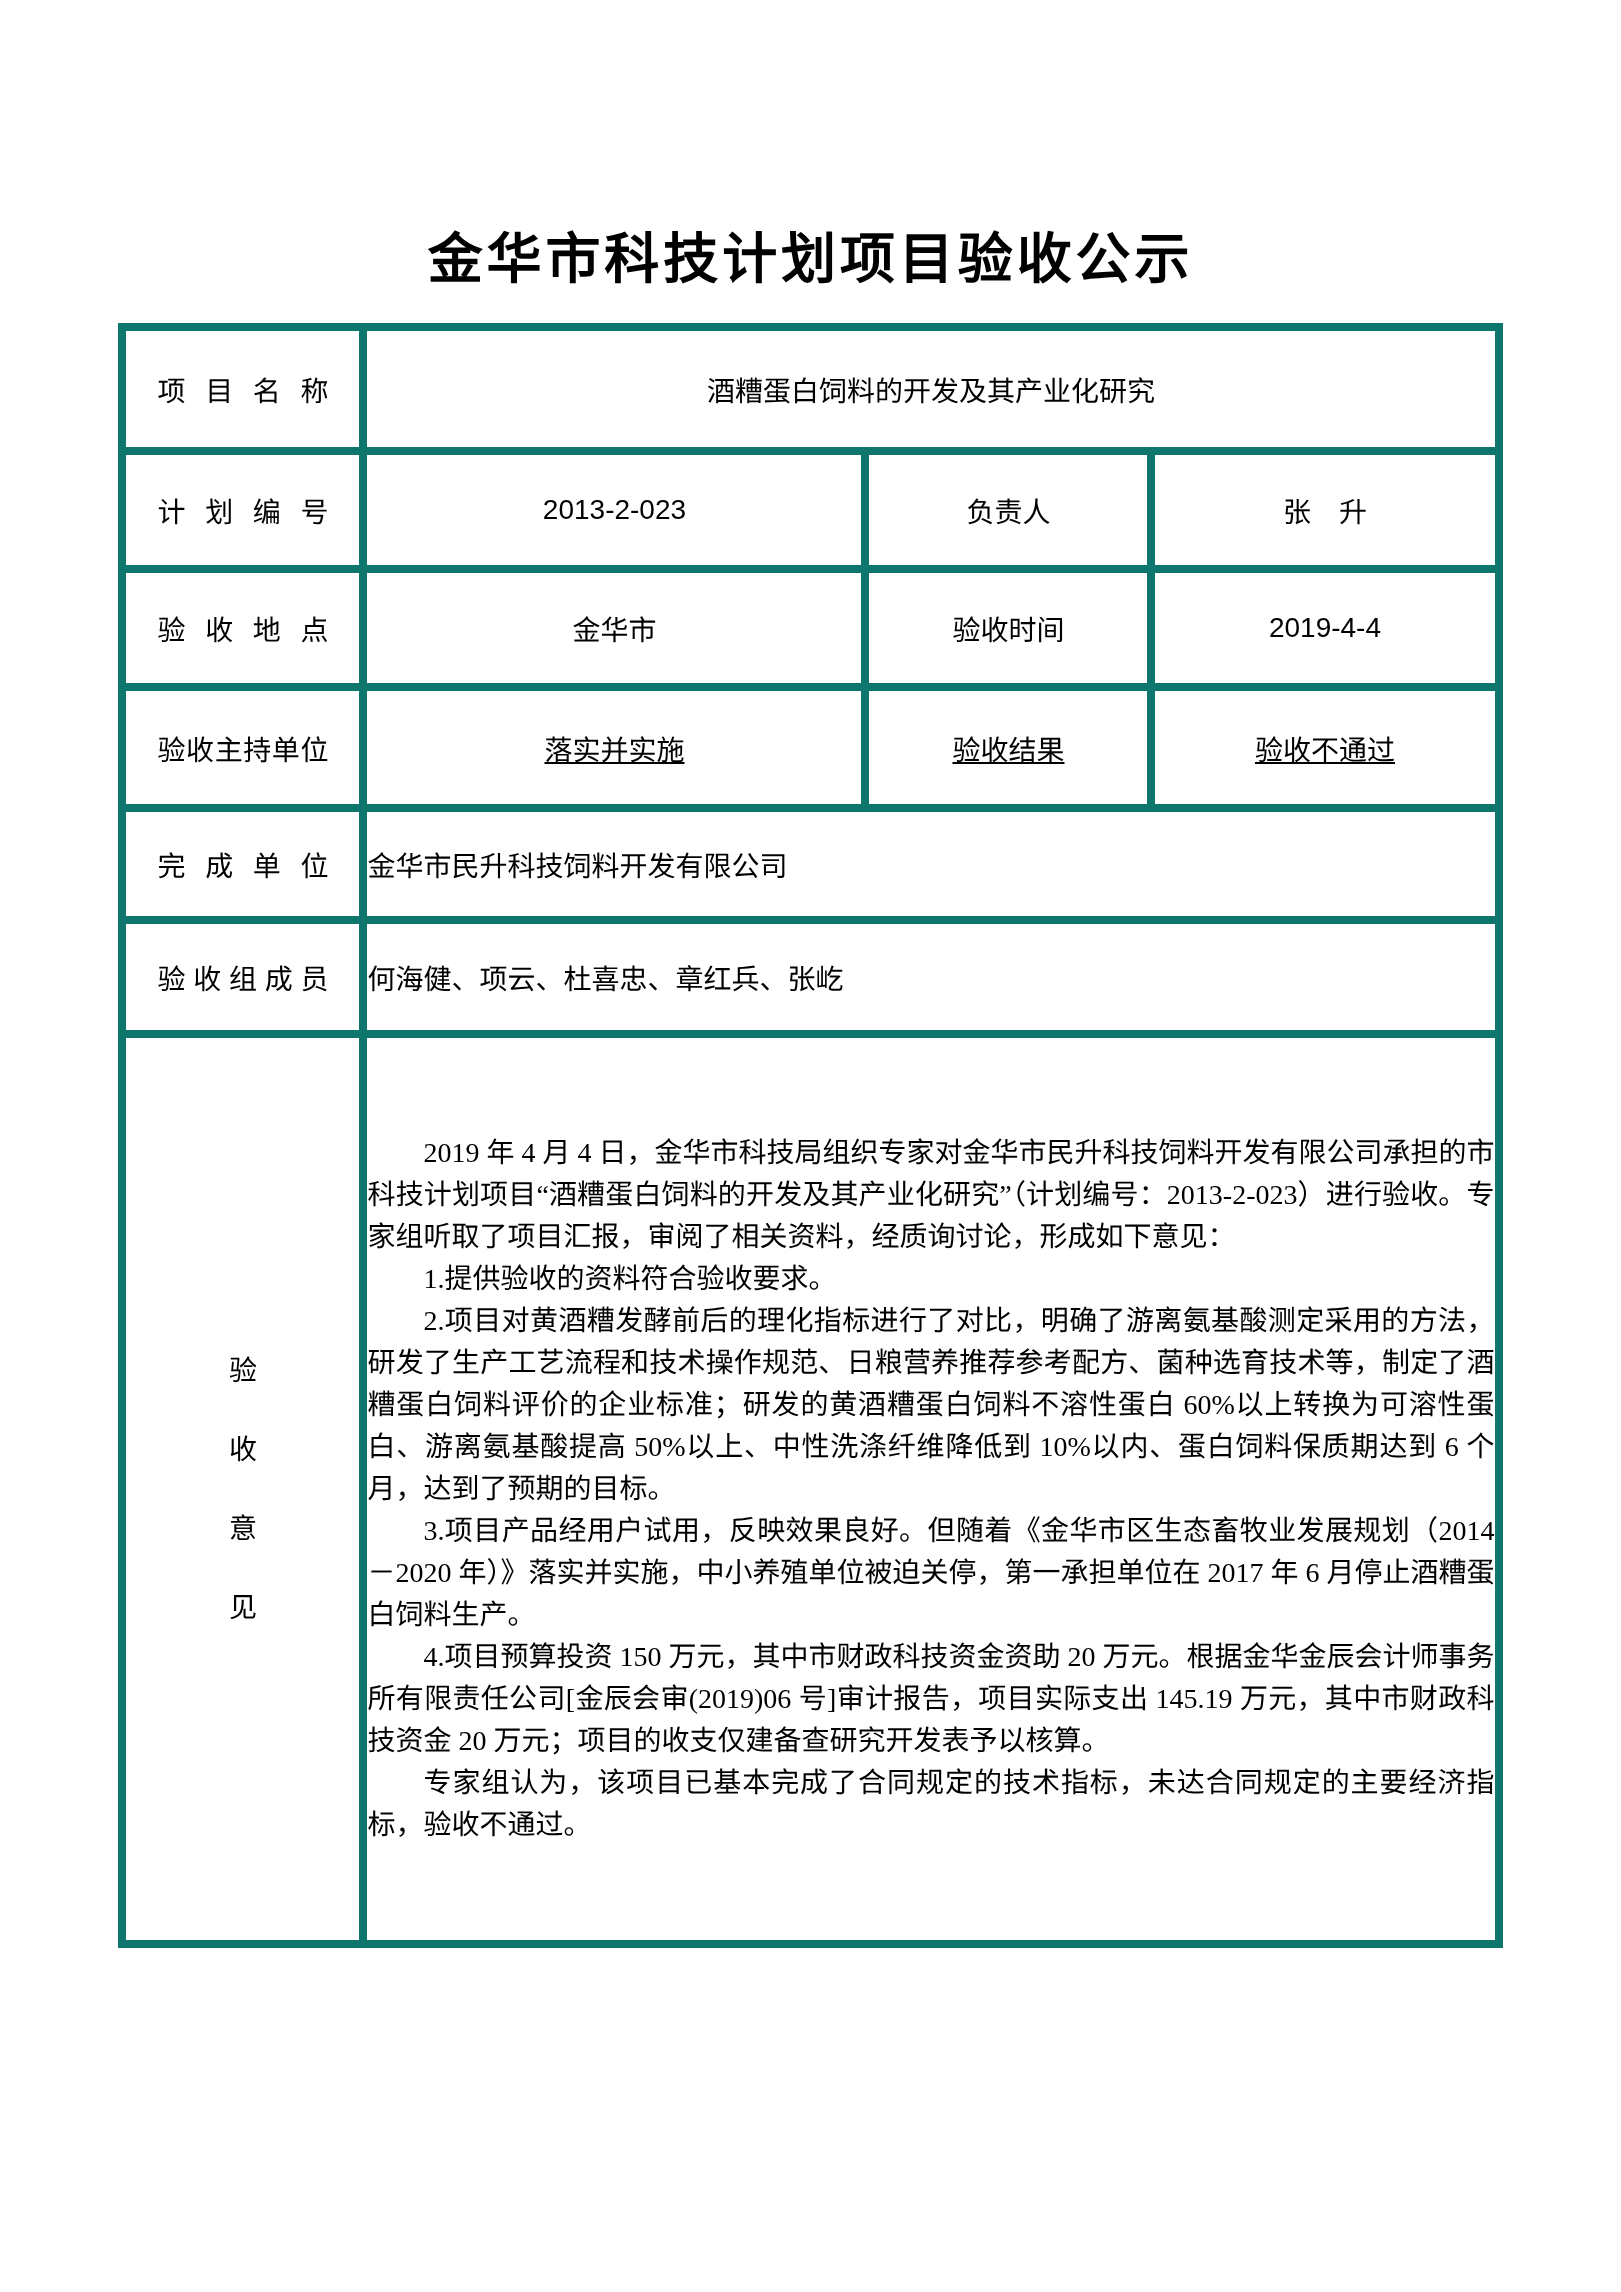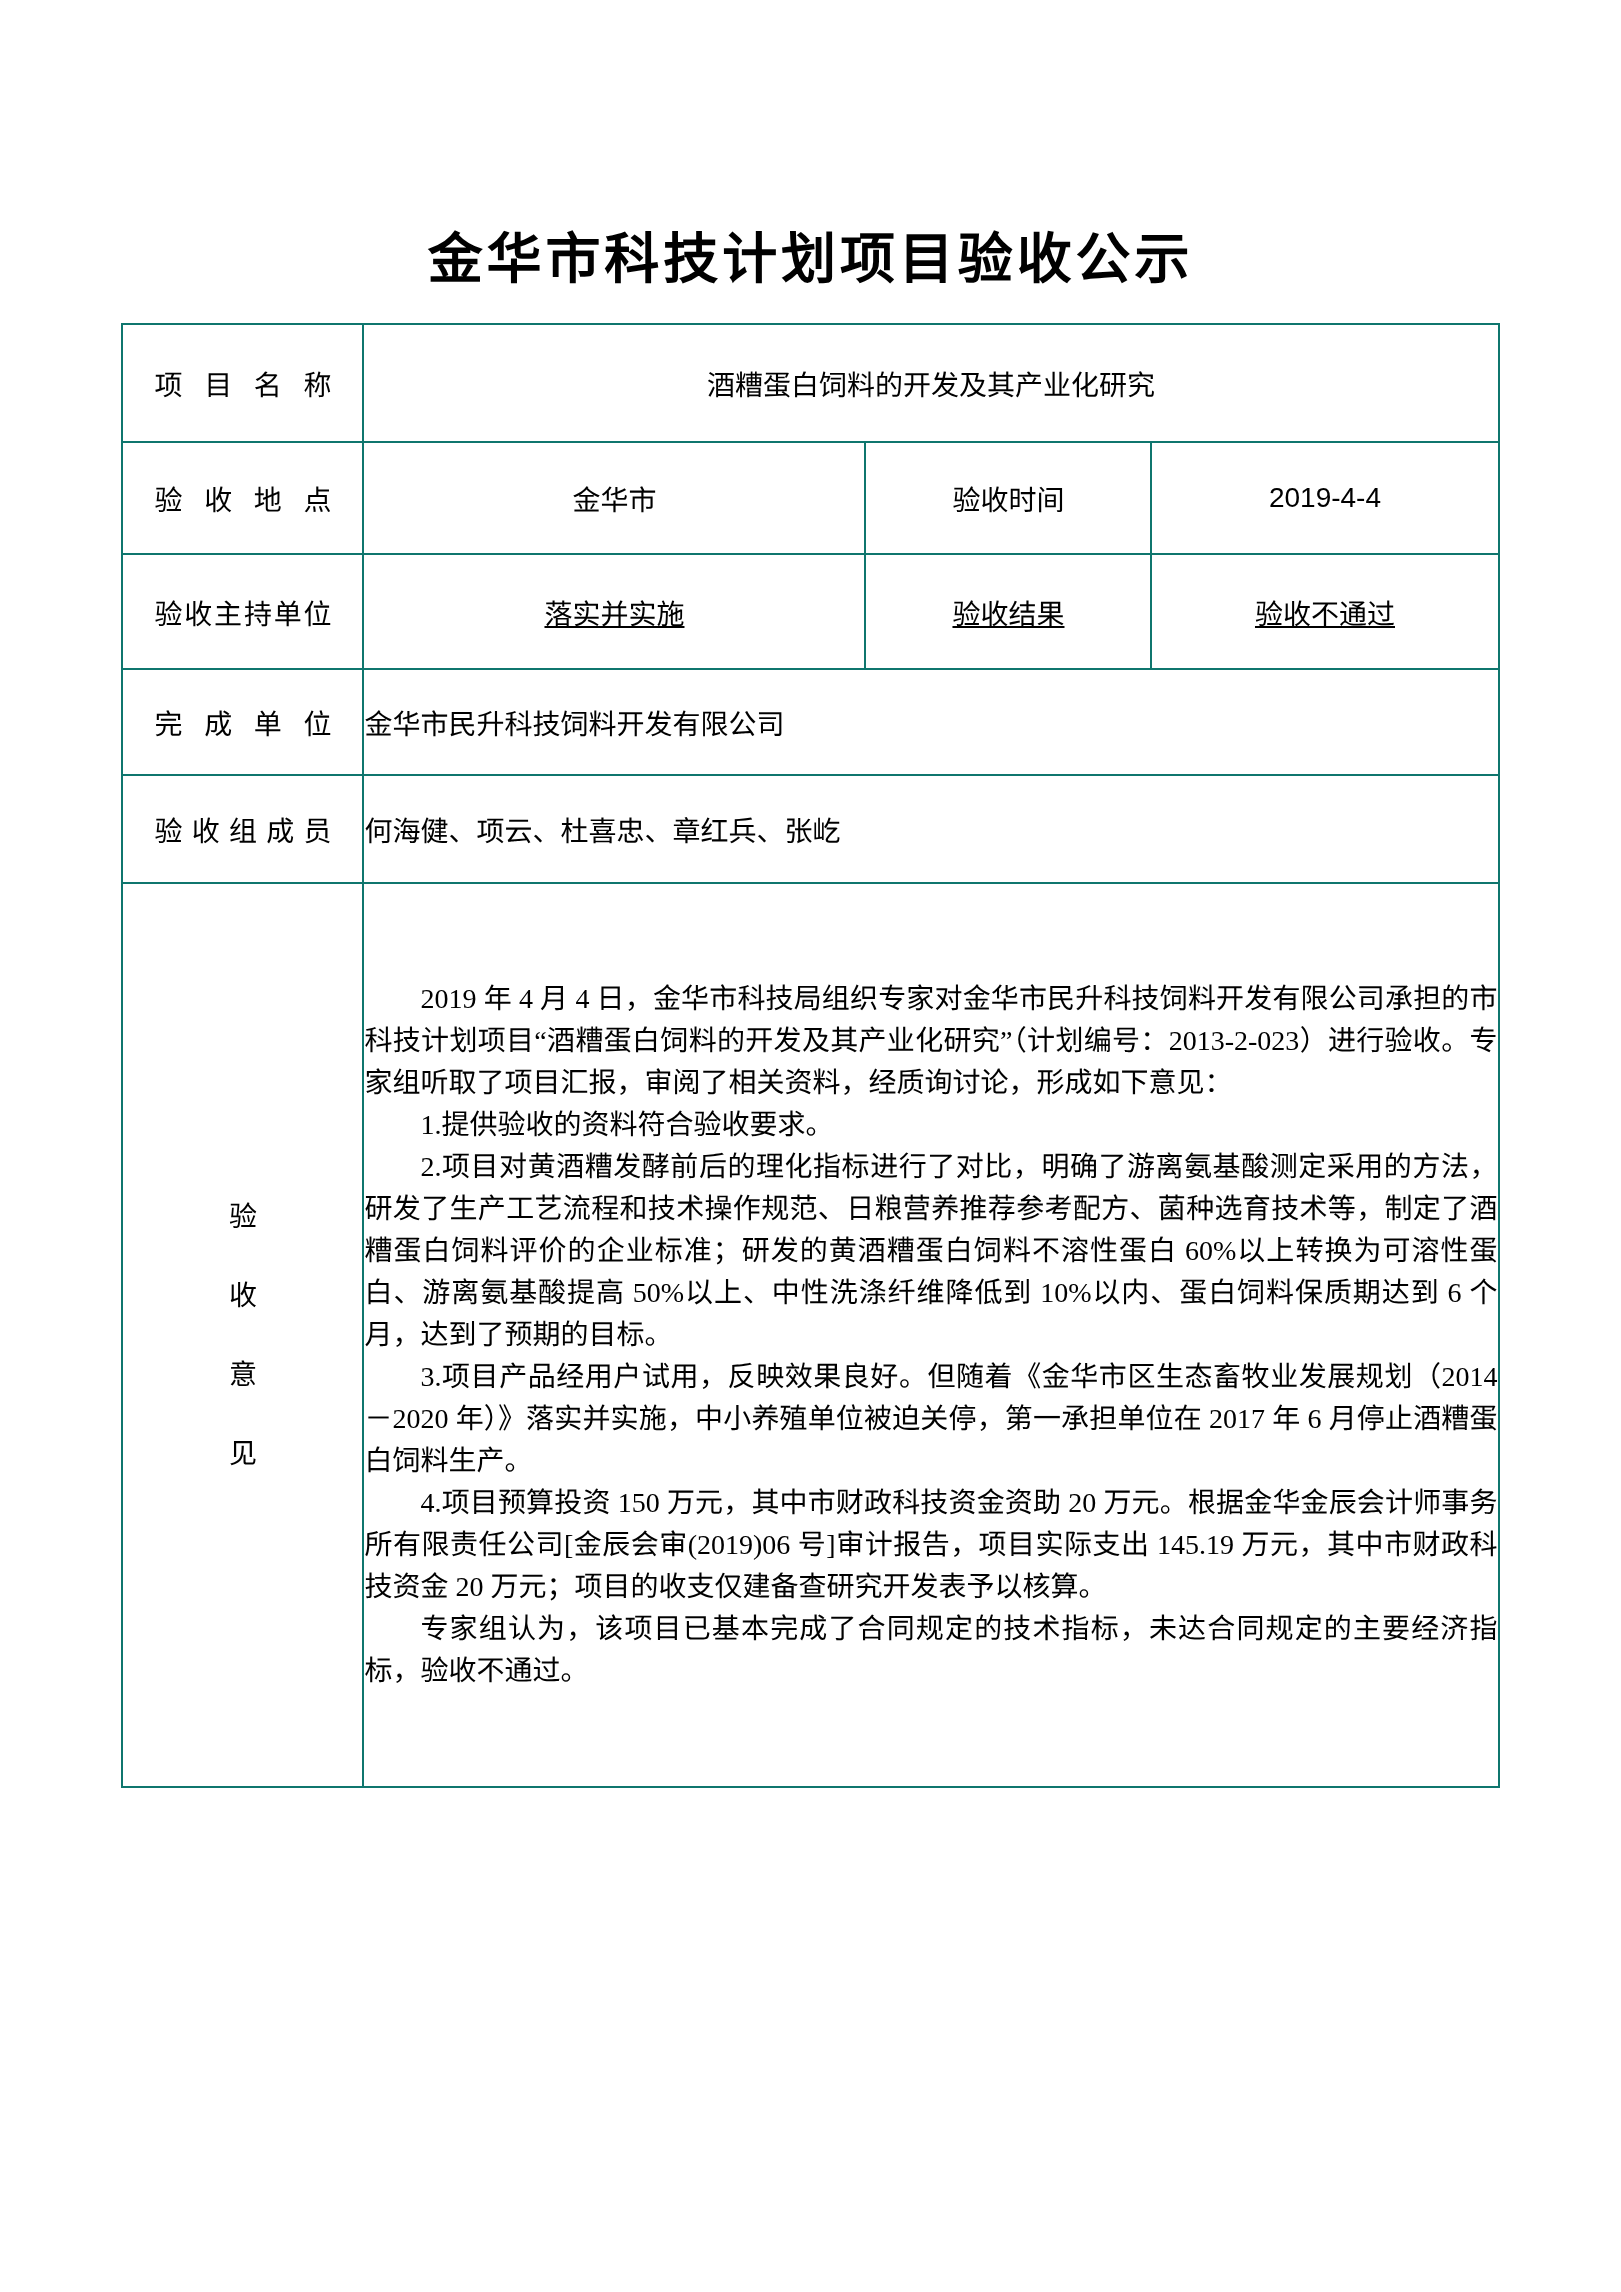--- a/index.html
+++ b/index.html
@@ -28,21 +28,21 @@
     letter-spacing: 3.9px;
     white-space: nowrap;
   }
   table.main-table {
     border-collapse: collapse;
     table-layout: fixed;
     width: 1376px;
     margin: 27.4px auto 0 auto;
   }
   .main-table td {
-    border: 2px solid #0f766e;
+    border: 8px solid #0f766e;
     font-size: 28px;
     vertical-align: middle;
     padding: 0;
     overflow: hidden;
   }
   col.c1 { width: 241px; }
   col.c2 { width: 502px; }
   col.c3 { width: 286px; }
   col.c4 { width: 347px; }
   tr.r1 td { height: 116px; }
@@ -106,20 +106,28 @@
         <col class="c4">
     </colgroup>
     <tbody>
       <tr class="r1">
         <td class="label-cell">
           <span class="dist">项目名称</span>
         </td>
         <td class="center" colspan="3">酒糟蛋白饲料的开发及其产业化研究</td>
       </tr>
 
+      <tr class="r2">
+        <td class="label-cell">
+          <span class="dist">计划编号</span>
+        </td>
+        <td class="center sans">2013-2-023</td>
+        <td class="center">负责人</td>
+        <td class="center">张　升</td>
+      </tr>
 
       <tr class="r3">
         <td class="label-cell">
           <span class="dist">验收地点</span>
         </td>
         <td class="center">金华市</td>
         <td class="center">验收时间</td>
         <td class="center sans">2019-4-4</td>
       </tr>
 

